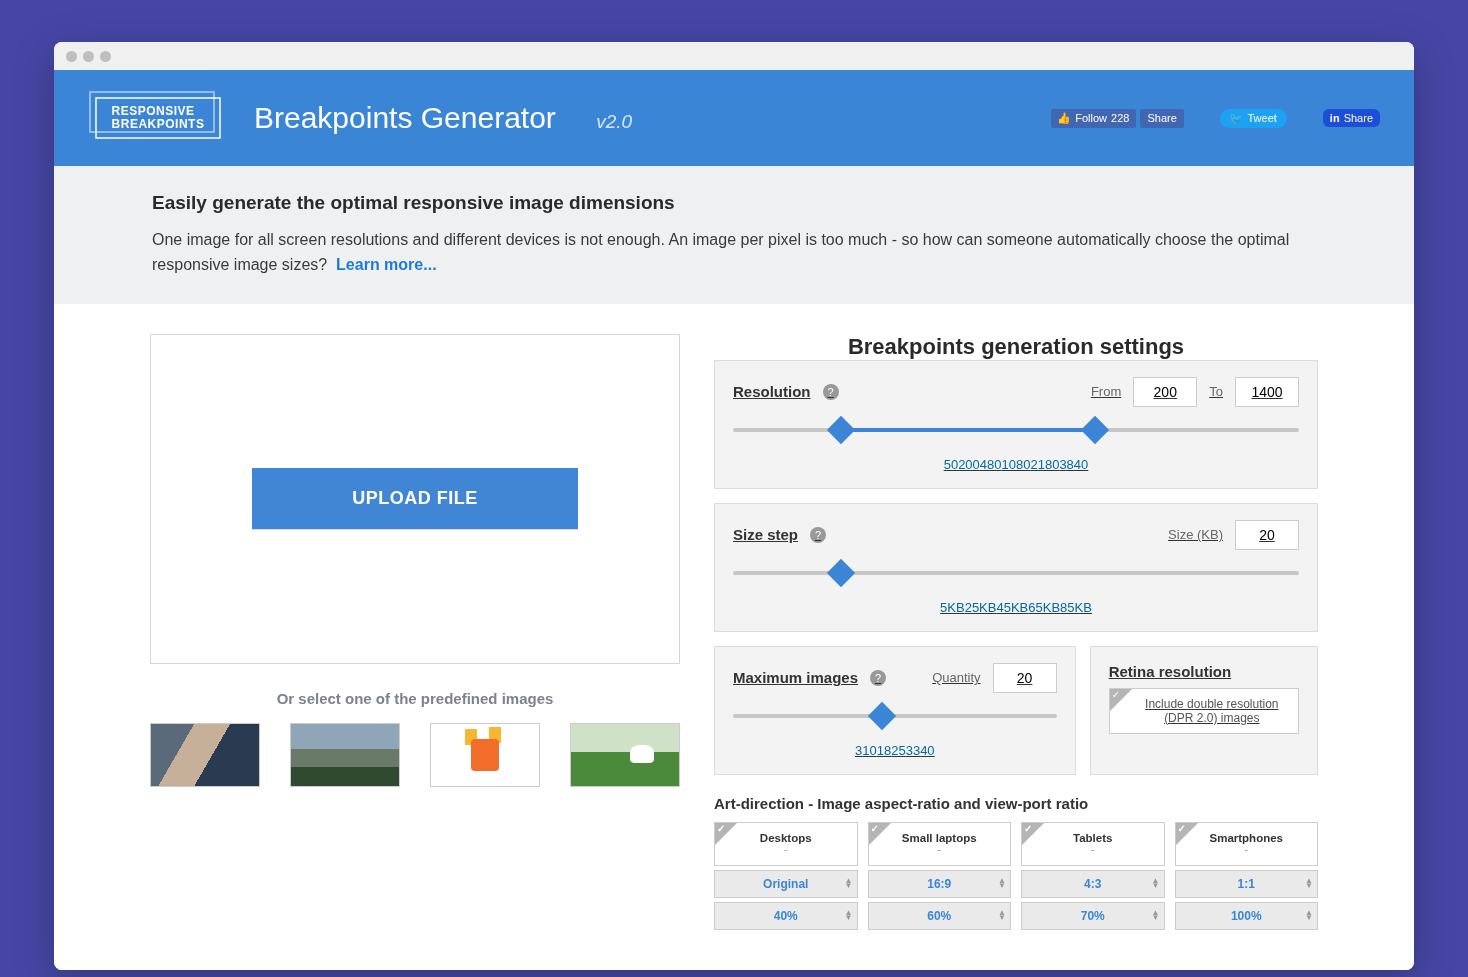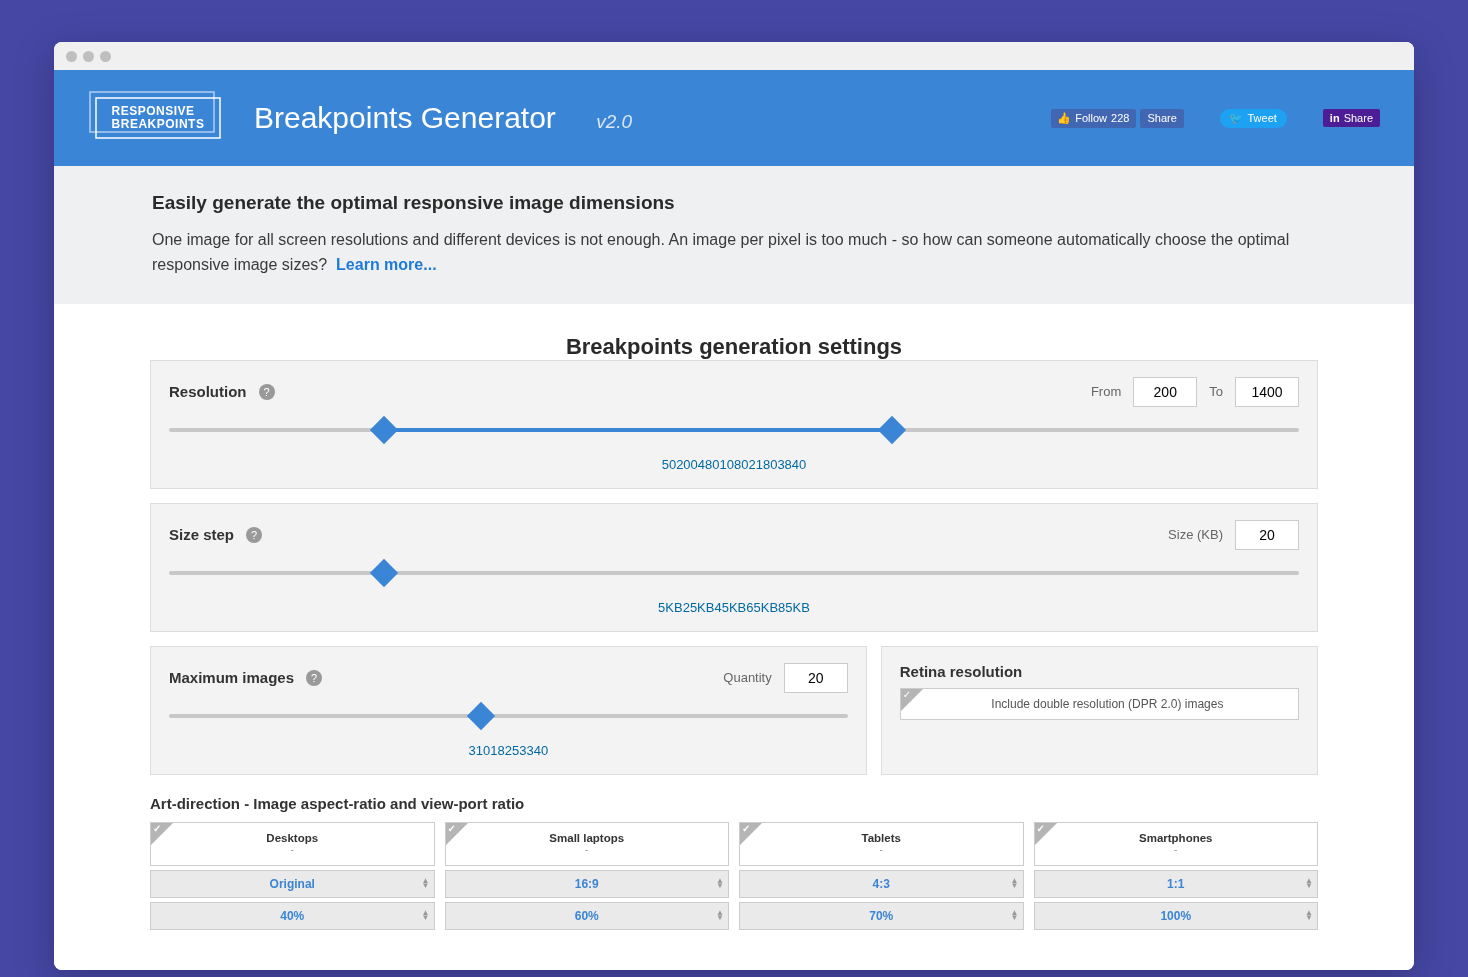--- a/index.html
+++ b/index.html
@@ -49,21 +49,21 @@
   .header-title .ver { font-size: 19px; opacity: .8; font-style: italic; margin-left: 32px;}
   .social { display: flex; align-items: center; gap: 36px; }
   .fb-wrap { display:flex; gap:4px; }
   .fb-btn, .tw-btn, .in-btn {
     font-size: 11px; color: #fff; border-radius: 2px;
     display: inline-flex; align-items: center; padding: 3px 7px;
     gap: 4px;
   }
   .fb-btn { background: #4267b2; }
   .tw-btn { background: #1da1f2; border-radius: 10px; padding: 3px 10px;}
-  .in-btn { background: #4c1d95; }
+  .in-btn { background: #1d4ed8; border-radius: 6px; }
   .intro {
     background: #eef0f2;
     padding: 26px 98px;
   }
   .intro h2 { font-size: 19px; font-weight: 700; color: #2a2a2a; margin-bottom: 14px;}
   .intro p { font-size: 16px; color: #3a3a3a; line-height: 1.55;}
   .intro a { color: #1e7ad8; font-weight: 600; text-decoration: none;}
   .main {
     background: #fff;
     padding: 30px 96px 40px;
@@ -95,21 +95,21 @@
   .thumb.castle { background: linear-gradient(#8fa6b9 40%, #6a7a68 40% 70%, #2f4a2f 70%); }
   .thumb.robot { background: #fff; display:flex; align-items:center; justify-content:center; }
   .thumb.robot::after{ content:""; width:28px; height:32px; background:#f26c2a; border-radius:4px; box-shadow: 10px -20px 0 -8px #f7b733, -14px -18px 0 -8px #f7b733;}
   .thumb.dog { background: linear-gradient(#cfe2c7 45%, #4a8a3a 45%); position:relative;}
   .thumb.dog::after{content:""; position:absolute; left:55%; top:35%; width:24px; height:18px; background:#fff; border-radius:40% 40% 20% 20%;}
 
   .right { flex: 1; }
   .settings-title { text-align: center; font-size: 22px; font-weight: 700; color: #2a2a2a; }
   .panel {
     background: #f3f3f3; border: 1px solid #ddd;
-    padding: 16px 18px; margin-bottom: 14px;
+    padding: 16px 18px; margin-bottom: 14px; text-decoration: underline;
   }
   .panel-row { display: flex; align-items: center; gap: 12px; margin-bottom: 12px;}
   .panel-label { font-weight: 700; font-size: 15px; color: #333; }
   .help-q {
     width: 16px; height: 16px; border-radius: 50%; background: #999;
     color: #fff; font-size: 11px; display:inline-flex; align-items:center; justify-content:center;
     cursor: help;
   }
   .spacer { flex: 1; }
   .fld-lbl { font-size: 13px; color: #666; }
@@ -204,20 +204,32 @@
   <div class="intro">
     <h2>Easily generate the optimal responsive image dimensions</h2>
     <p>
       <span>One image for all screen resolutions and different devices is not enough. An image per pixel is too much - so how can someone automatically choose the optimal responsive image sizes?</span>
       &nbsp;<a href="#">Learn more...</a>
     </p>
   </div>
 
   <div class="main">
 
+    <div class="left">
+      <div class="dropzone">
+        <button class="upload-btn">UPLOAD FILE</button>
+      </div>
+      <div class="or-sel">Or select one of the predefined images</div>
+      <div class="thumbs">
+        <div class="thumb woman"></div>
+        <div class="thumb castle"></div>
+        <div class="thumb robot"></div>
+        <div class="thumb dog"></div>
+      </div>
+    </div>
 
     <div class="right">
       <div class="settings-title">Breakpoints generation settings</div>
 
       <div class="panel">
         <div class="panel-row">
           <span class="panel-label">Resolution</span>
           <span class="help-q">?</span>
           <span class="spacer"></span>
           <span class="fld-lbl">From</span>

